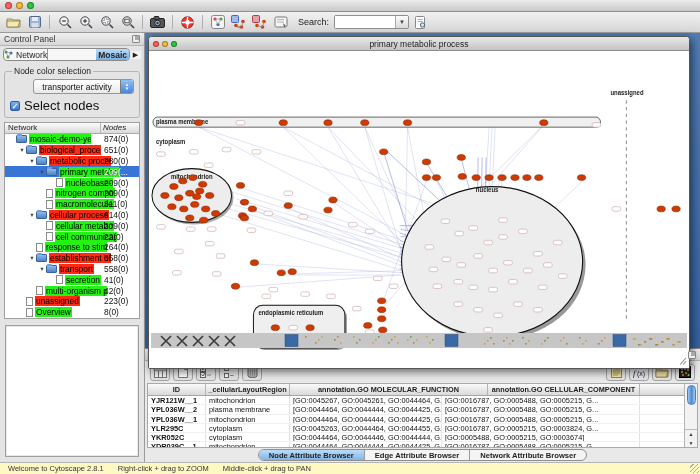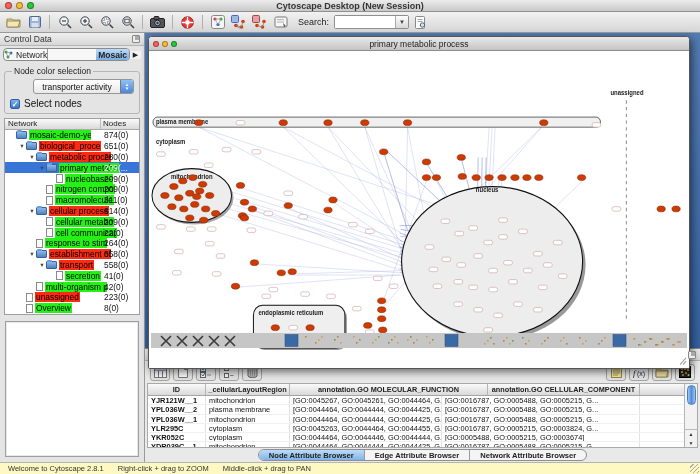--- a/index.html
+++ b/index.html
@@ -38,27 +38,27 @@
   .cp-tab:last-child { border-right:none;margin-left:48px; }
   .cp-tab.selected { background:linear-gradient(#bcdaf7,#79aee3); font-weight:bold; }
   .cp-tab-arrow { width:11px; display:flex; align-items:center; justify-content:center; font-size:7px; color:#222; cursor:pointer; background:#f2f2f2; }
   .groupbox { margin:3px 4px 2px 4px; border:1px solid #b6b6b6; border-radius:3px; padding:3px 5px 4px 5px; }
   .groupbox legend { font-size:8.5px; color:#222; padding:0 2px; margin-left:2px; }
   .dropdown { height:15px; border:1px solid #969696; border-radius:3px; background:linear-gradient(#ffffff,#e9e9e9); display:flex; align-items:center; cursor:pointer; overflow:hidden;margin-left:23px; }
   .dropdown .dval { flex:1; font-size:8.5px; color:#111; text-align:center; }
   .dropdown .stepper { width:13px; height:100%; background:linear-gradient(#8fc1f5,#4a85d8); display:flex; flex-direction:column; align-items:center; justify-content:center; color:#fff; font-size:4.5px; line-height:4px; border-left:1px solid #7a7a7a; }
   .checkrow { margin-top:4px; display:flex; align-items:center; gap:4px; cursor:pointer; }
   .cb { width:10px; height:10px; border-radius:2px; background:linear-gradient(#7db1ec,#3a77c9); border:1px solid #2d5da0; color:#fff; font-size:8px; line-height:9px; text-align:center; font-weight:bold; }
-  .checkrow span.lbl { font-size:10px; color:#111; }
+  .checkrow span.lbl { font-size:13px; color:#111; }
 
   
   .tree { margin:2px 4px 0 4px; border:1px solid #9f9f9f; background:#fff; flex:0 0 auto; }
   .tree-head { height:11px; display:flex; background:linear-gradient(#fbfbfb,#d9d9d9); border-bottom:1px solid #aaa; font-size:8px; color:#222; }
   .tree-head .c1 { flex:1; padding-left:3px; border-right:1px solid #bbb; }
-  .tree-head .c2 { width:38px; padding-left:2px; }
+  .tree-head .c2 { width:38px; padding-left:2px;font-style:italic; }
   .tree-body { height:184px; overflow:hidden; position:relative; }
   .trow { height:10.8px; display:flex; align-items:center; position:relative; font-size:8.4px; cursor:pointer; white-space:nowrap; }
   .trow .arrow { width:8px; font-size:5.5px; color:#444; text-align:center; flex:0 0 8px; }
   .trow .ticon { flex:0 0 11px; height:8px; position:relative; margin-right:2px; }
   .ticon.folder { background:linear-gradient(#8db9ea,#4f82c2); border:0.5px solid #39639c; border-radius:1px; }
   .ticon.folder::before { content:""; position:absolute; top:-2px; left:0; width:5px; height:2px; background:#6d9fd6; border-radius:1px 1px 0 0; }
   .ticon.file { width:7px; flex:0 0 7px; height:9px; background:#fff; border:0.5px solid #8a8a8a; }
   .tlabel { padding:0 1px; color:#000; overflow:hidden; max-width:62px; text-overflow:clip; }
   .tlabel.green { background:#24f214; }
   .tlabel.red { background:#ff2a12; }
@@ -113,21 +113,20 @@
 <body>
 
 <div class="app">
 
   <div class="titlebar">
     <div class="lights">
       <span class="light red"></span>
       <span class="light yellow"></span>
       <span class="light green"></span>
     </div>
-    <div class="title">Cytoscape Desktop (New Session)</div>
   </div>
 
   <div class="toolbar">
     <button class="tb">
         <svg width="15" height="12" viewBox="0 0 15 12">
           <path d="M1 3h5l1 1h7v7H1z" fill="#e8d9a0" stroke="#8a7a40" stroke-width="0.8"></path>
           <path d="M1 5h13l-2 6H1z" fill="#f4e7b6" stroke="#8a7a40" stroke-width="0.8"></path>
         </svg>
       </button>
     <button class="tb">
@@ -233,21 +232,21 @@
           <rect x="3.5" y="5" width="5" height="1" fill="#aaa"></rect>
           <circle cx="8.5" cy="9" r="2.2" fill="#cfe0f2" stroke="#567"></circle>
         </svg>
       </button>
   </div>
 
   <div class="main">
 
     <div class="control-panel">
       <div class="cp-header">
-        <span>Control Data</span>
+        <span>Control Panel</span>
         <span class="float-icon"></span>
       </div>
       <div class="cp-tabs">
         <div class="seg">
           <div class="cp-tab">
             <svg width="9" height="9" viewBox="0 0 9 9">
                 <circle cx="2" cy="2" r="1.5" fill="#3a3"></circle>
                 <circle cx="7" cy="3" r="1.5" fill="#36c"></circle>
                 <circle cx="4" cy="7" r="1.5" fill="#3a3"></circle>
                 <path d="M2 2 L7 3 L4 7 Z" fill="none" stroke="#888" stroke-width="0.7"></path>

